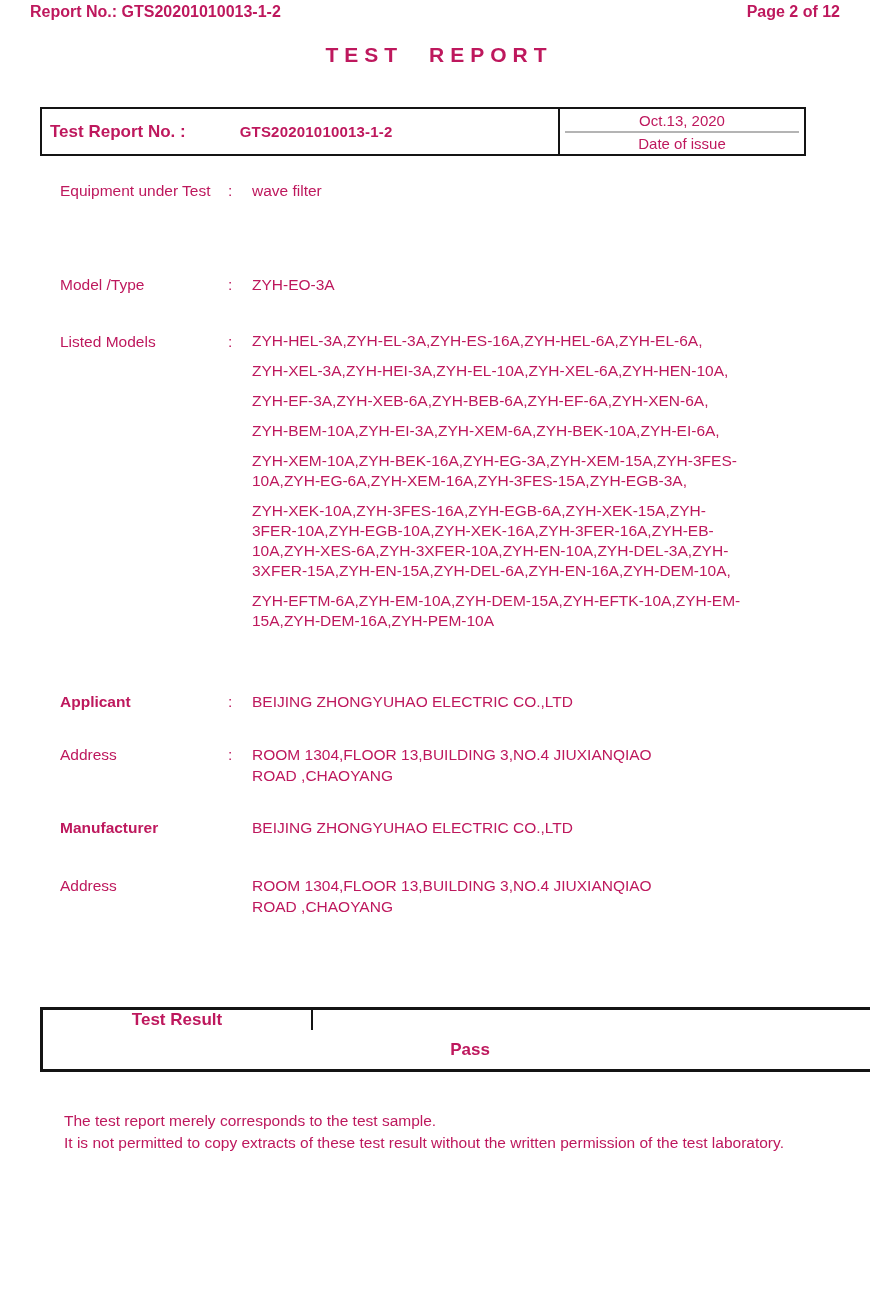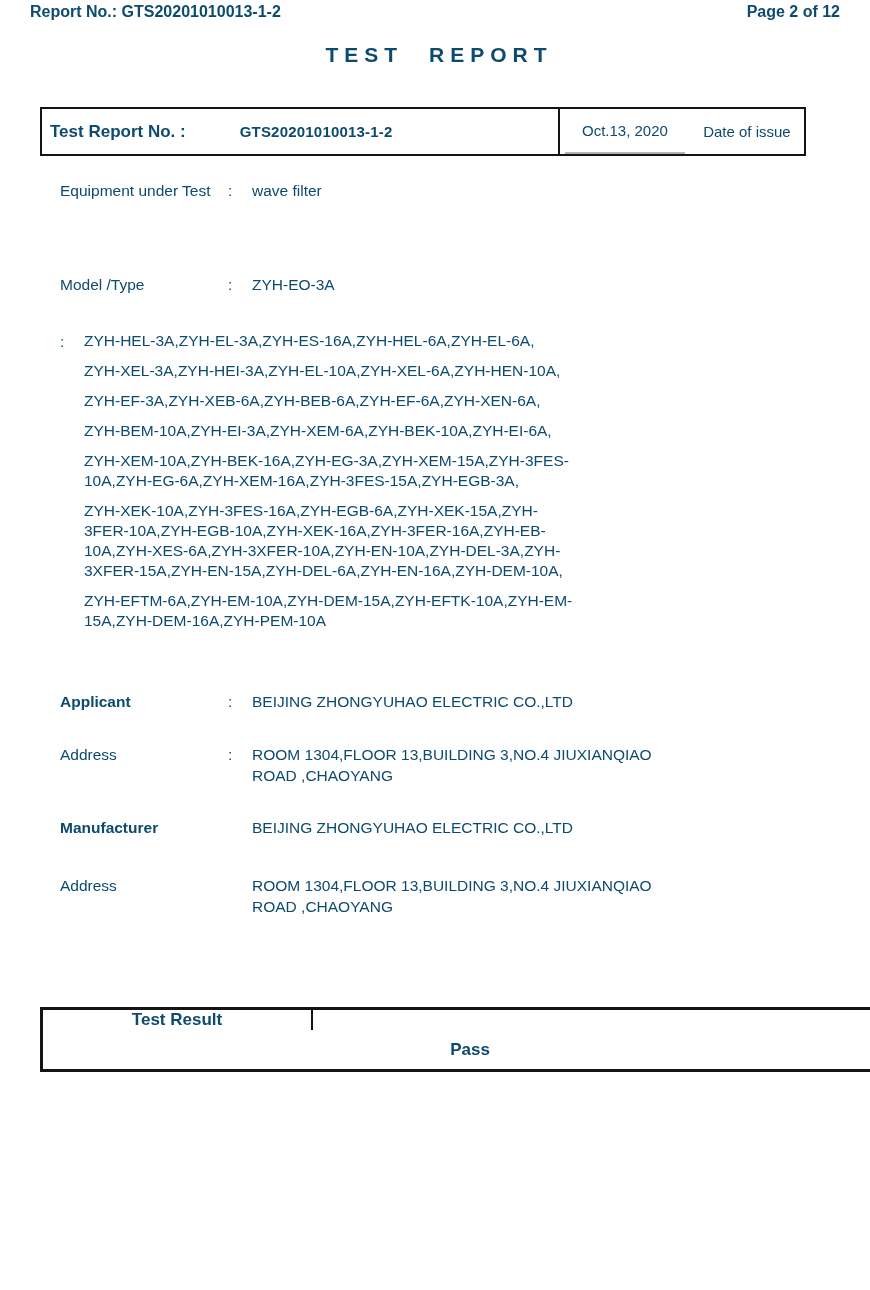--- a/index.html
+++ b/index.html
@@ -3,21 +3,21 @@
 <meta charset="utf-8">
 <style>
   * { margin: 0; padding: 0; box-sizing: border-box; }
   html, body { background: #e8e8e8; }
   .page {
     position: relative;
     width: 870px;
     height: 1290px;
     background: #ffffff;
     font-family: "Liberation Sans", sans-serif;
-    color: #0c4a6e;
+    color: #be185d;
     overflow: hidden;
     margin: 0 auto;
   }
 
   
   .doc-header {
     position: absolute;
     top: 3px; left: 30px; right: 30px;
     display: flex;
     justify-content: space-between;
@@ -49,21 +49,21 @@
     display: flex;
     align-items: center;
     padding-left: 8px;
   }
   .report-table .cell-left .rt-label { font-size: 17px; font-weight: bold; }
   .report-table .cell-left .rt-number { font-size: 15px; font-weight: bold; margin-left: 54px; letter-spacing: 0.2px; }
   .report-table .cell-right {
     flex: 1;
     border-left: 2px solid #141414;
     display: flex;
-    flex-direction: row;
+    flex-direction: column;
     font-size: 15px;
   }
   .report-table .cell-right .date-row {
     flex: 1.05;
     display: flex;
     align-items: center;
     justify-content: center;
     border-bottom: 2px solid #b4b4b4;
     margin: 0 5px;
   }
@@ -160,20 +160,21 @@
     <span class="val">wave filter</span>
   </div>
 
   <div class="info-row" style="top:274px;">
     <span class="lbl">Model /Type</span>
     <span class="colon">:</span>
     <span class="val">ZYH-EO-3A</span>
   </div>
 
   <div class="info-row" style="top:331px;">
+    <span class="lbl">Listed Models</span>
     <span class="colon">:</span>
     <span class="val models">
       <div class="mp">ZYH-HEL-3A,ZYH-EL-3A,ZYH-ES-16A,ZYH-HEL-6A,ZYH-EL-6A,</div>
       <div class="mp">ZYH-XEL-3A,ZYH-HEI-3A,ZYH-EL-10A,ZYH-XEL-6A,ZYH-HEN-10A,</div>
       <div class="mp">ZYH-EF-3A,ZYH-XEB-6A,ZYH-BEB-6A,ZYH-EF-6A,ZYH-XEN-6A,</div>
       <div class="mp">ZYH-BEM-10A,ZYH-EI-3A,ZYH-XEM-6A,ZYH-BEK-10A,ZYH-EI-6A,</div>
       <div class="mp">ZYH-XEM-10A,ZYH-BEK-16A,ZYH-EG-3A,ZYH-XEM-15A,ZYH-3FES-
 10A,ZYH-EG-6A,ZYH-XEM-16A,ZYH-3FES-15A,ZYH-EGB-3A,</div>
       <div class="mp">ZYH-XEK-10A,ZYH-3FES-16A,ZYH-EGB-6A,ZYH-XEK-15A,ZYH-
 3FER-10A,ZYH-EGB-10A,ZYH-XEK-16A,ZYH-3FER-16A,ZYH-EB-
@@ -208,14 +209,18 @@
     <span class="colon"></span>
     <span class="val pre">ROOM 1304,FLOOR 13,BUILDING 3,NO.4 JIUXIANQIAO
 ROAD ,CHAOYANG</span>
   </div>
 
   <div class="result-table">
     <div class="res-left">Test Result</div>
     <div class="res-right">Pass</div>
   </div>
 
+  <div class="doc-footer">
+    <p>The test report merely corresponds to the test sample.</p>
+    <p class="just">It is not permitted to copy extracts of these test result without the written permission of the test laboratory.</p>
+  </div>
 
 </div>
 
 </body></html>

